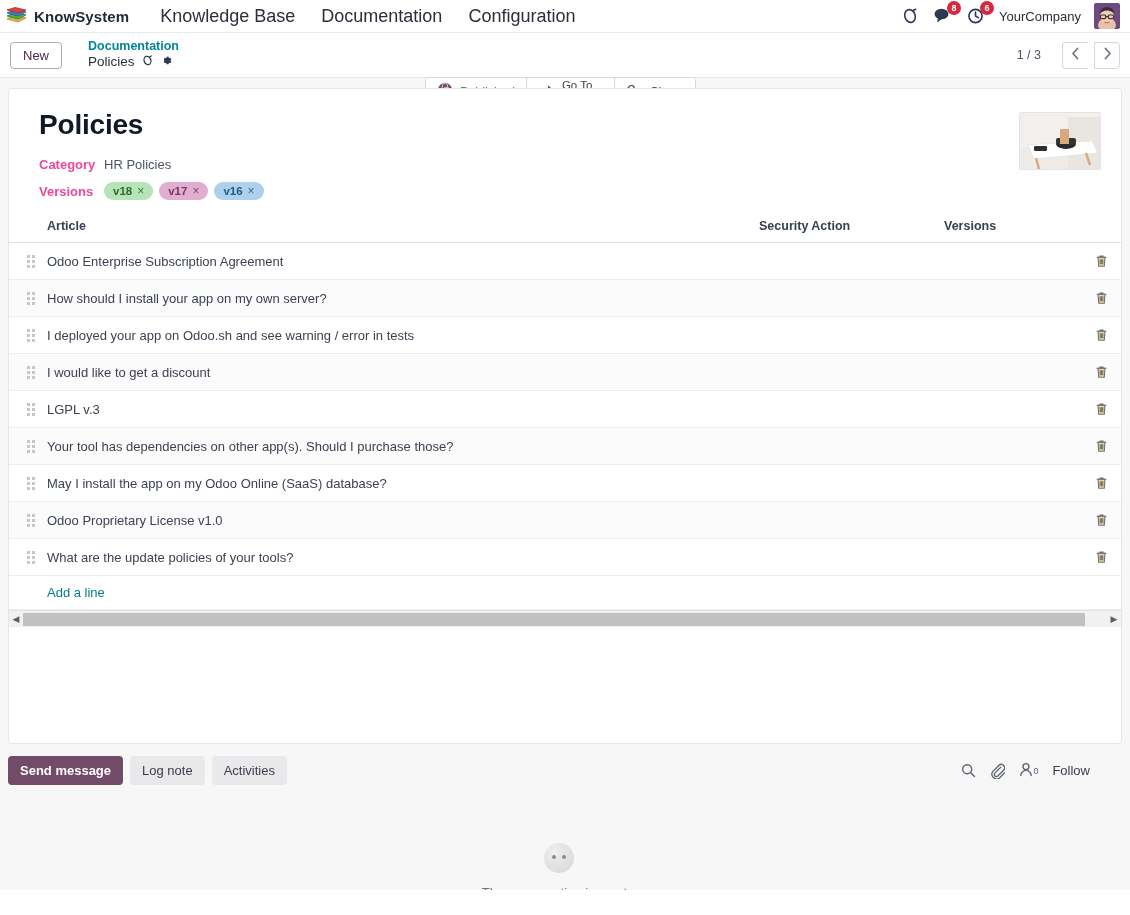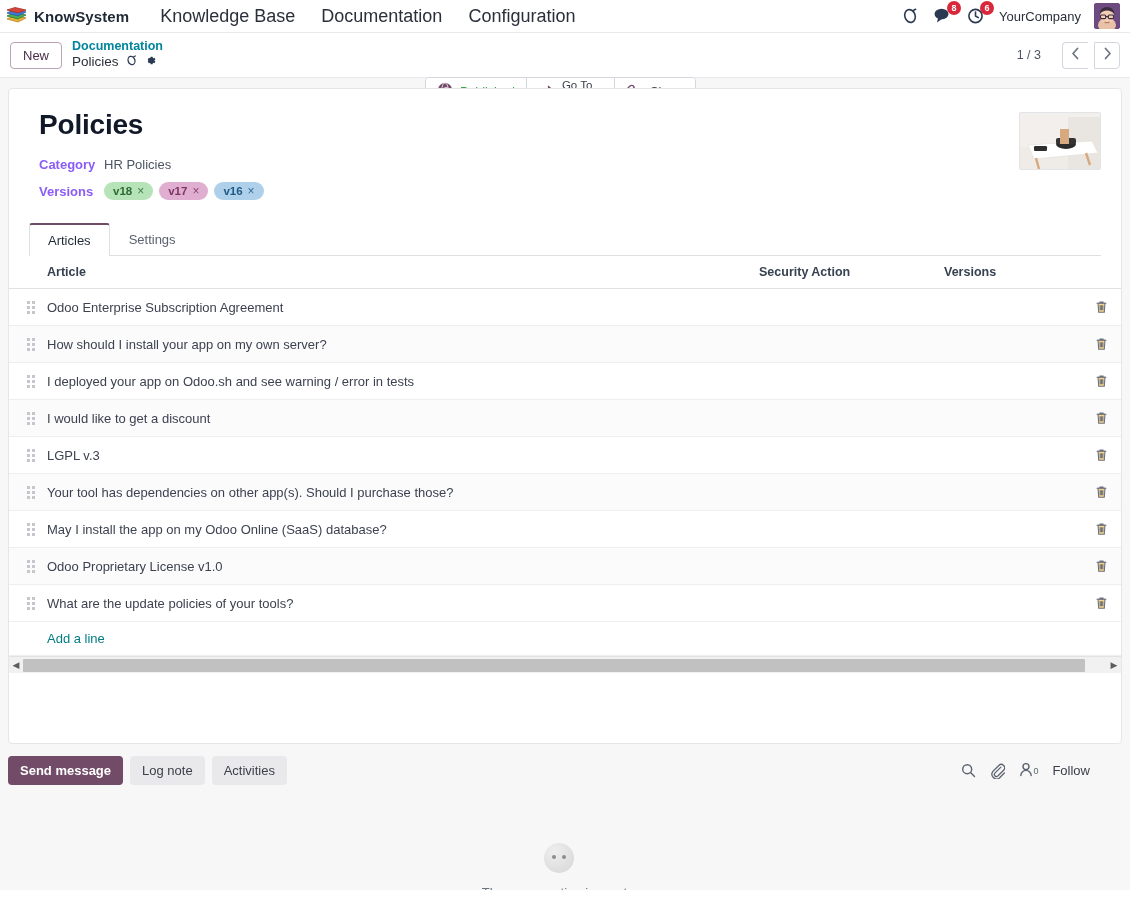--- a/index.html
+++ b/index.html
@@ -48,21 +48,21 @@
   .avatar {
     width: 26px; height: 26px; border-radius: 3px;
     background: #5b3b70; overflow: hidden; position: relative; cursor: pointer;
     flex: none;
   }
 
   
   .control-panel {
     height: 45px; background: #ffffff;
     display: flex; align-items: center;
-    padding: 0 10px; gap: 0;
+    padding: 0 10px; gap: 16px;
     border-bottom: 1px solid #e7e9ed;
     position: relative;
   }
   .btn-new {
     border: 1px solid #b9a3b5; background: #fff; color: #4b2e48;
     border-radius: 4px; padding: 5px 12px; font-size: 13px;
     cursor: pointer; margin-right: 10px;
   }
   .breadcrumb { line-height: 1.25; }
   .bc-parent { color: #00859c; font-size: 12.5px; font-weight: 700; cursor: pointer; display:block;}
@@ -108,21 +108,21 @@
     position: absolute; right: 20px; top: 23px;
     width: 82px; height: 58px; border: 1px solid #e2e4e8; border-radius:2px;
     overflow: hidden; background: #eceae7;
   }
   h1.record-title {
     font-size: 28px; font-weight: 700; color: #111827; margin: 2px 0 16px 10px;
     letter-spacing: -.2px;
   }
   .field-row { display: flex; align-items: center; margin: 0 0 10px 10px; }
   .field-label {
-    width: 65px; font-size: 13px; font-weight: 700; color: #8b5cf6; flex: none;
+    width: 65px; font-size: 13px; font-weight: 700; color: #ec4899; flex: none;
   }
   .field-value { font-size: 13px; color: #4b5563; }
   .tags { display: flex; gap: 6px; }
   .tag {
     display: inline-flex; align-items: center; gap: 5px;
     border-radius: 11px; padding: 2px 9px;
     font-size: 11.5px; font-weight: 700;
   }
   .tag .x { font-weight: 400; font-size: 12px; cursor: pointer; opacity:.85;}
 
@@ -384,24 +384,20 @@
           <span>v17</span>
           <span class="x">×</span>
         </span>
         <span class="tag" style="background:#aed0ea;color:#1e5a86;">
           <span>v16</span>
           <span class="x">×</span>
         </span>
       </span>
     </div>
 
-    <div class="notebook-headers">
-      <div class="nb-tab active">Articles</div>
-      <div class="nb-tab">Settings</div>
-    </div>
 
     <div class="table-wrap">
       <table class="list">
         <colgroup>
           <col class="col-handle">
             <col class="col-article">
             <col class="col-security">
             <col class="col-versions">
             <col class="col-trash">
         </colgroup>

